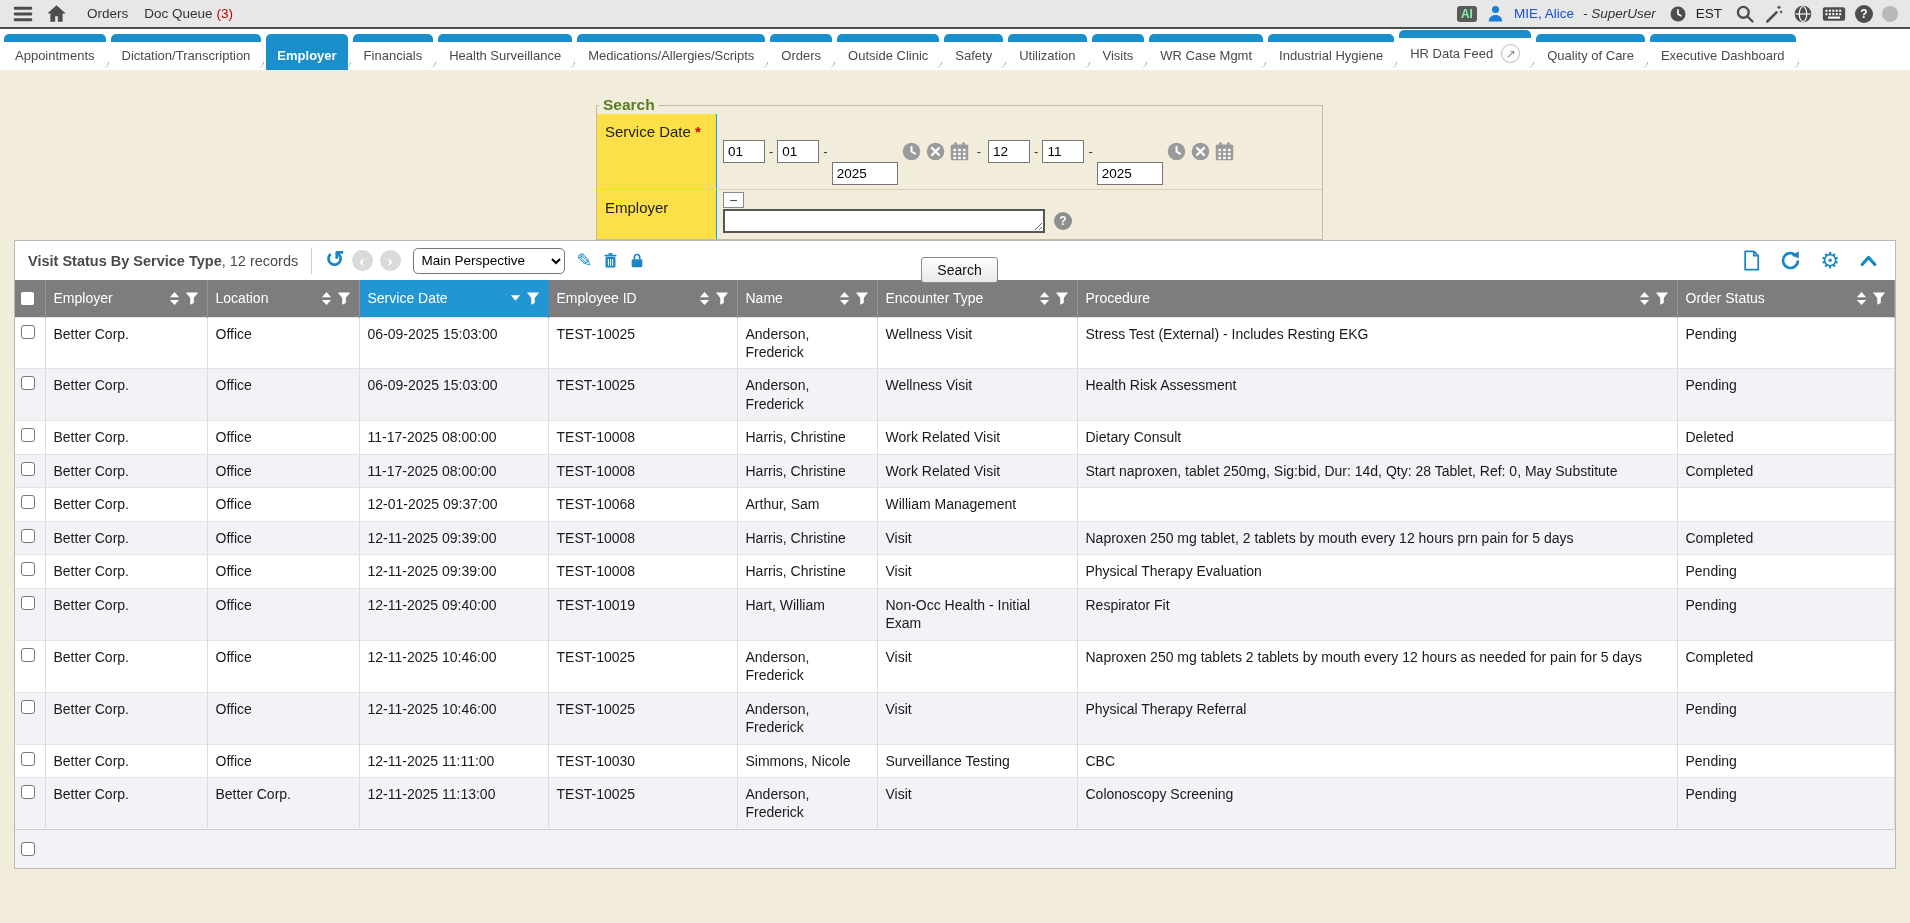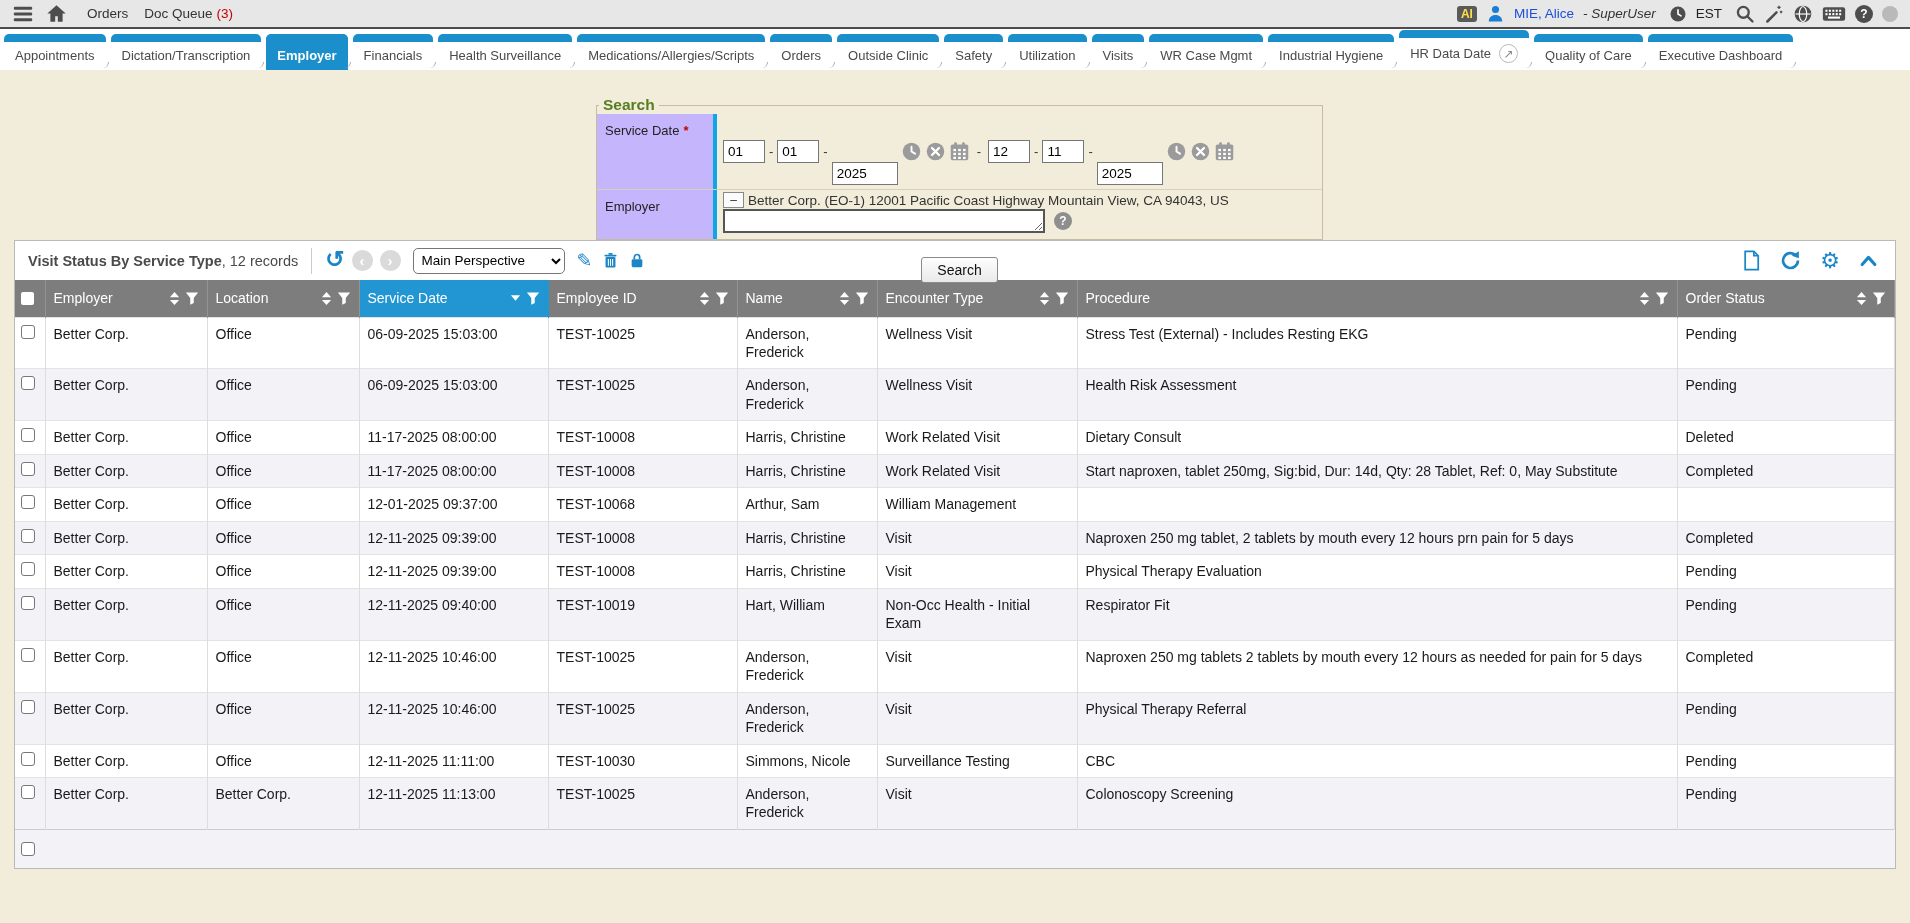--- a/index.html
+++ b/index.html
@@ -7,21 +7,21 @@
     font-family:"Liberation Sans", sans-serif; background:#f2edda; }
 
   
   .topbar { height:29px; background:#e7e7e7; border-bottom:2px solid #4c4c4c;
     display:flex; align-items:center; padding:0 12px; gap:12px; }
   .tb-icon { display:inline-flex; align-items:center; justify-content:center; cursor:pointer; }
   .crumbs { display:flex; gap:16px; font-size:13.5px; color:#333; margin-left:8px; }
   .crumb { cursor:pointer; }
   .crumb-badge { color:#c40000; margin-left:4px; }
   .tb-right { margin-left:auto; display:flex; align-items:center; gap:9px; }
-  .ai-badge { background:#5a5a5a; color:#fde047; font-weight:bold; font-size:12px;
+  .ai-badge { background:#5a5a5a; color:#86efac; font-weight:bold; font-size:12px;
     border-radius:3px; padding:2px 4px; line-height:1; }
   .tb-user { font-size:13.5px; color:#1d4ed8; }
   .tb-role { font-size:13.5px; color:#333; font-style:italic; margin-right:4px; }
   .tb-tz { font-size:13.5px; color:#222; margin-right:4px; }
   .help-dark { width:18px; height:18px; border-radius:50%; background:#4d4d4d; color:#fff;
     font-weight:bold; font-size:12px; display:inline-flex; align-items:center; justify-content:center; }
   .gray-dot { width:16px; height:16px; border-radius:50%; background:#b9b9b9; display:inline-block; }
 
   
   .tabbar { background:#fff; padding:7px 8px 0 4px; height:41px; display:flex; gap:5px;
@@ -36,22 +36,22 @@
   .ext-circle { width:19px; height:19px; border:1px solid #bbb; border-radius:50%; color:#8a8a8a;
     display:inline-flex; align-items:center; justify-content:center; font-size:12px; margin-left:8px;
     background:#fff; font-weight:normal; }
 
   
   .search-area { height:170px; padding-top:26px; position:relative; }
   .search-fieldset { margin-left:596px; width:727px; border:1px solid #c5bca2; padding:0; }
   .search-fieldset legend { color:#567d1f; font-weight:bold; font-size:15.5px; margin-left:2px; padding:0 4px; }
   .form-row { display:flex; border-bottom:1px solid #d8d0b8; align-items:stretch; }
   .form-row:last-child { border-bottom:none; }
-  .form-label { width:120px; flex:none; background:#c4b5fd; border-right:4px solid #0ea5e9;
-    padding:9px 8px 6px 8px; font-size:13px; color:#222; }
+  .form-label { width:120px; flex:none; background:#fde047; border-right:1px solid #0ea5e9;
+    padding:9px 8px 6px 8px; font-size:15px; color:#222; }
   .req { color:#c40000; font-weight:bold; margin-left:4px; }
   .form-value { flex:1; padding:4px 6px; display:flex; align-items:center; }
   .form-value.stacked { flex-direction:column; align-items:flex-start; padding:2px 6px 6px 6px; }
   .di { border:1px solid #767676; height:23px; font-size:13.5px; padding:1px 4px;
     font-family:inherit; background:#fff; }
   .di.mm { width:42px; } .di.yy { width:66px;margin-top:44px; }
   .dsep { margin:0 4px; color:#333; font-size:13px; }
   .fld-icon { width:21px; height:21px; margin-left:3px; display:inline-flex; cursor:pointer; }
   .emp-line { display:flex; align-items:center; font-size:13.5px; color:#333; white-space:nowrap; }
   .minus-btn { width:21px; height:16px; border:1px solid #888; background:#fbfbfb; font-size:12px;
@@ -217,21 +217,21 @@
     <div class="tab">
       <span>Visits</span>
     </div>
     <div class="tab">
       <span>WR Case Mgmt</span>
     </div>
     <div class="tab">
       <span>Industrial Hygiene</span>
     </div>
     <div class="tab">
-      <span>HR Data Date</span>
+      <span>HR Data Feed</span>
       <span class="ext-circle">↗</span>
     </div>
     <div class="tab">
       <span>Quality of Care</span>
     </div>
     <div class="tab">
       <span>Executive Dashboard</span>
     </div>
   </div>
 
@@ -316,21 +316,20 @@
             </svg>
         </span>
       </div>
     </div>
 
     <div class="form-row">
       <div class="form-label">Employer</div>
       <div class="form-value stacked">
         <div class="emp-line">
           <button class="minus-btn">–</button>
-          <span>Better Corp. (EO-1) 12001 Pacific Coast Highway Mountain View, CA 94043, US</span>
         </div>
         <div class="emp-input-line">
           <textarea class="emp-ta" style=""></textarea>
           <span class="help-c">?</span>
         </div>
       </div>
     </div>
   </fieldset>
 
   <div class="search-btn-row">

